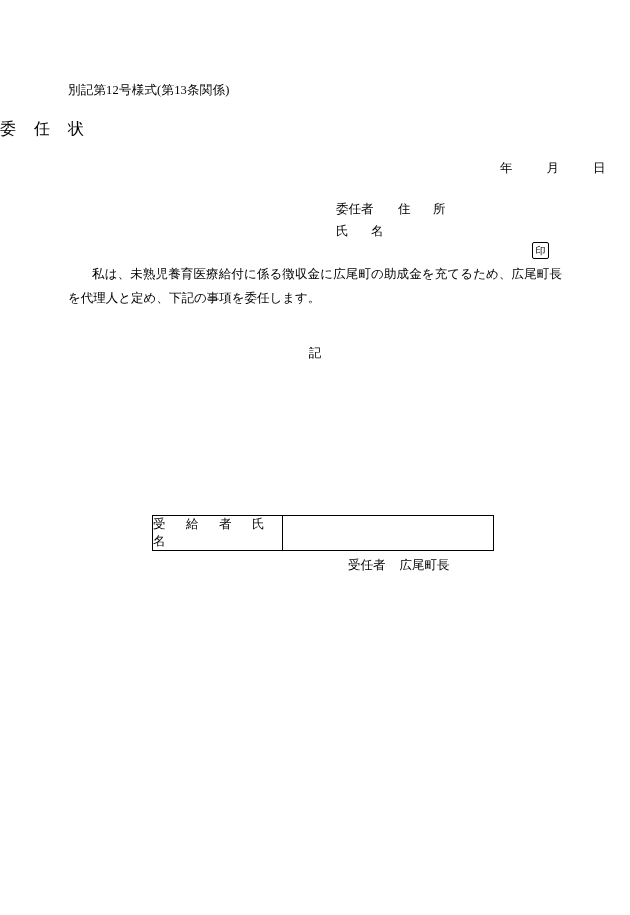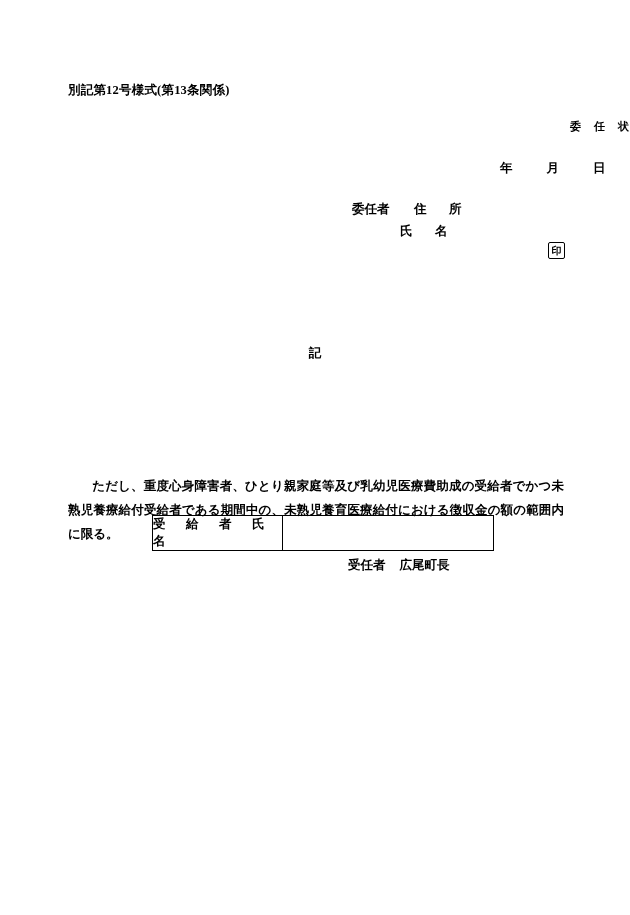--- a/index.html
+++ b/index.html
@@ -15,37 +15,36 @@
     position: relative;
     overflow: hidden;
   }
   .page {
     position: absolute;
     left: 0;
     top: 0;
     width: 630px;
     height: 645px;
     box-sizing: border-box;
-    font-weight: bold;
   }
   .form-no {
     position: absolute;
     left: 68px;
     top: 82px;
     font-size: 12.5px;
     letter-spacing: 0.2px;
     white-space: nowrap;
   }
   .doc-title {
     position: absolute;
     left: 0;
     top: 119px;
     width: 630px;
-    text-align: right;
-    font-size: 11px;
+    text-align: left;
+    font-size: 16px;
     letter-spacing: 1px;
   }
   .date-line {
     position: absolute;
     left: 0;
     top: 160px;
     width: 630px;
     font-size: 12.5px;
   }
   .date-line .inner {
@@ -54,21 +53,21 @@
     top: 0;
     white-space: nowrap;
     margin-left: 32px;
   }
   .date-line .gap {
     display: inline-block;
     width: 34px;
   }
   .entrust-block {
     position: absolute;
-    left: 352px;
+    left: 336px;
     top: 198px;
     font-size: 12.5px;
     line-height: 22px;
   }
   .entrust-row {
     position: relative;
     white-space: nowrap;
     height: 22px;
   }
   .entrust-label {
@@ -77,21 +76,20 @@
   }
   .entrust-field {
     display: inline-block;
     width: 46px;
     letter-spacing: 5px;
   }
   .entrust-field2 {
     display: inline-block;
     width: 46px;
     letter-spacing: 5px;
-    margin-left: 48px;
     text-align: center;
   }
   .seal {
     position: absolute;
     left: 196px;
     top: 22px;
     width: 15px;
     height: 15px;
     border: 1px solid #000;
     border-radius: 2px;
@@ -191,25 +189,25 @@
   <div class="entrust-block">
     <div class="entrust-row">
       <span class="entrust-label">委任者</span><span class="entrust-field">住　所</span>
     </div>
     <div class="entrust-row">
       <span class="entrust-field2">氏　名</span>
       <span class="seal">印</span>
     </div>
   </div>
 
+  <div class="para para1"><span class="indent"></span><span>私は、未熟児養育医療給付に係る徴収金に広尾町の助成金を充てるため、広尾町長を代理人と定め、下記の事項を委任します。</span></div>
 
   <div class="ki">記</div>
 
 
-  <div class="para para3"><span class="indent"></span><span>ただし、重度心身障害者、ひとり親家庭等及び乳幼児医療費助成の受給者でかつ未熟児養療給付受給者である期間中の、未熟児養育医療給付における徴収金の額の範囲内に限る。</span></div>
 
   <div class="recipient-table">
     <div class="recipient-label">受　給　者　氏　名</div>
     <div class="recipient-value"></div>
   </div>
 
   <div class="trustee-line">
     <span>受任者</span><span class="gap"></span><span>広尾町長</span>
   </div>
 

